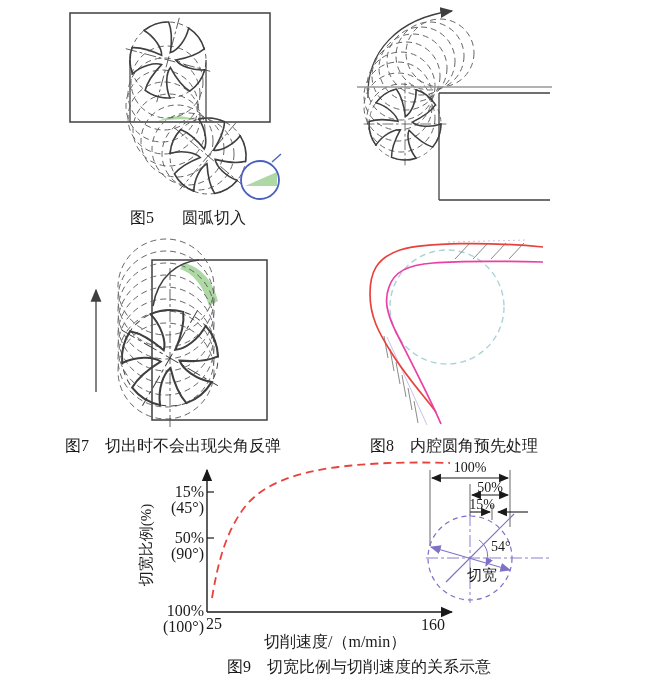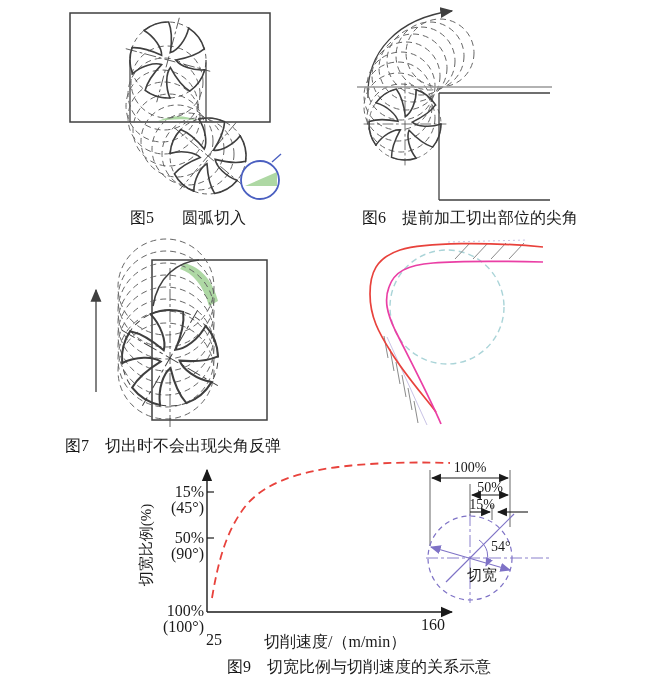--- a/index.html
+++ b/index.html
@@ -164,38 +164,38 @@
         <line x1="431" y1="547" x2="510" y2="570" stroke-width="1.2" marker-start="url(#av)" marker-end="url(#av)"></line>
         <path d="M479 540 A21 21 0 0 1 486 566" stroke-width="1" marker-end="url(#av)"></path>
       </g>
     </g>
   </g>
 </svg>
 
 <div class="lbl cap wide" style="left:130px;top:210px;">
   <span>图5</span><span class="t">圆弧切入</span>
 </div>
-<div class="lbl cap" style="left:362px;top:210px;">
-  <span>图6</span><span class="t">提前加工切出部位的尖角</span>
-</div>
 <div class="lbl cap" style="left:65px;top:438px;">
   <span>图7</span><span class="t">切出时不会出现尖角反弹</span>
+</div>
+<div class="lbl cap" style="left:370px;top:438px;">
+  <span>图8</span><span class="t">内腔圆角预先处理</span>
 </div>
 <div class="lbl cap" style="left:227px;top:659px;">
   <span>图9</span><span class="t">切宽比例与切削速度的关系示意</span>
 </div>
 
 <div class="lbl ylab">切宽比例(%)</div>
 <div class="lbl tick rt" style="top:484px;">15%</div>
 <div class="lbl tick rt" style="top:500px;">(45°)</div>
 <div class="lbl tick rt" style="top:530px;">50%</div>
 <div class="lbl tick rt" style="top:546px;">(90°)</div>
 <div class="lbl tick rt" style="top:603px;">100%</div>
 <div class="lbl tick rt" style="top:619px;">(100°)</div>
-<div class="lbl tick ctr" style="left:202px;top:632px;width:24px;">25</div>
+<div class="lbl tick ctr" style="left:202px;top:616px;width:24px;">25</div>
 <div class="lbl tick ctr" style="left:419px;top:617px;width:28px;">160</div>
 <div class="lbl tick ctr" style="left:264px;top:634px;width:122px;">切削速度/（m/min）</div>
 
 <div class="lbl ins ctr" style="left:446px;top:461px;width:48px;">100%</div>
 <div class="lbl ins ctr" style="left:470px;top:481px;width:40px;">50%</div>
 <div class="lbl ins ctr" style="left:462px;top:498px;width:40px;">15%</div>
 <div class="lbl ins" style="left:491px;top:540px;">54°</div>
 <div class="lbl ins" style="left:467px;top:568px;font-size:15px;text-align:right;">切宽</div>
 
 </div>

